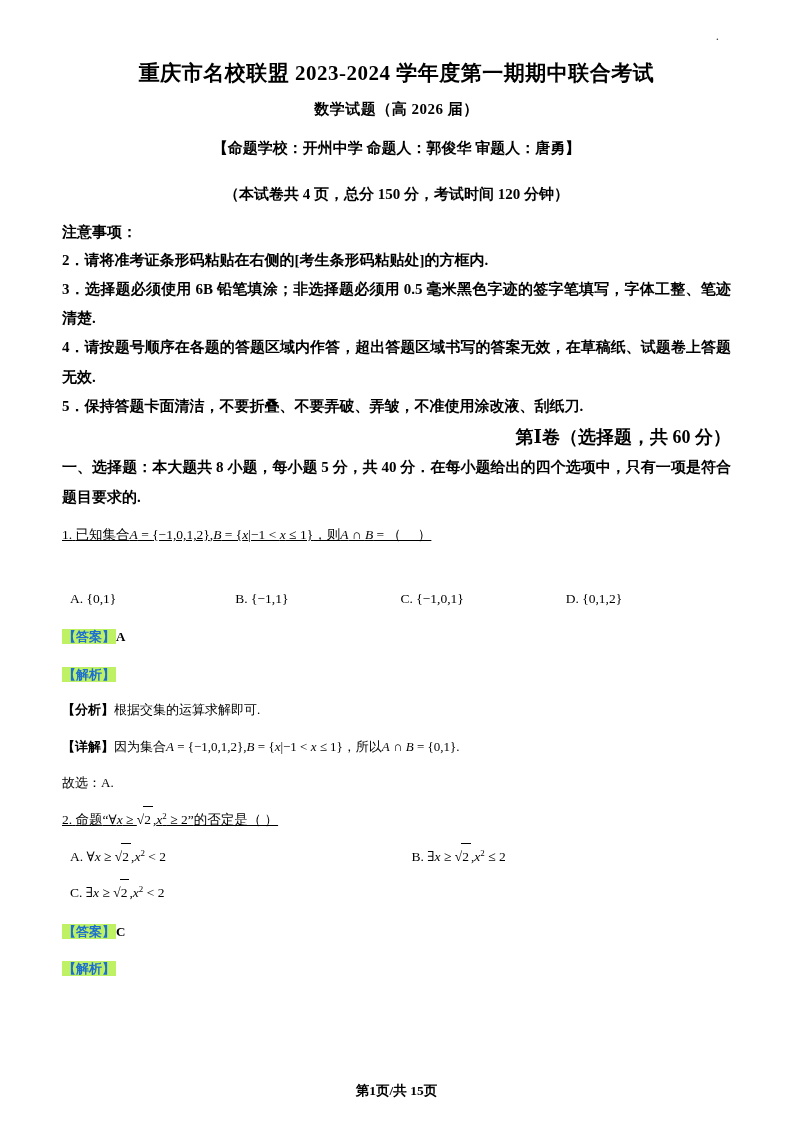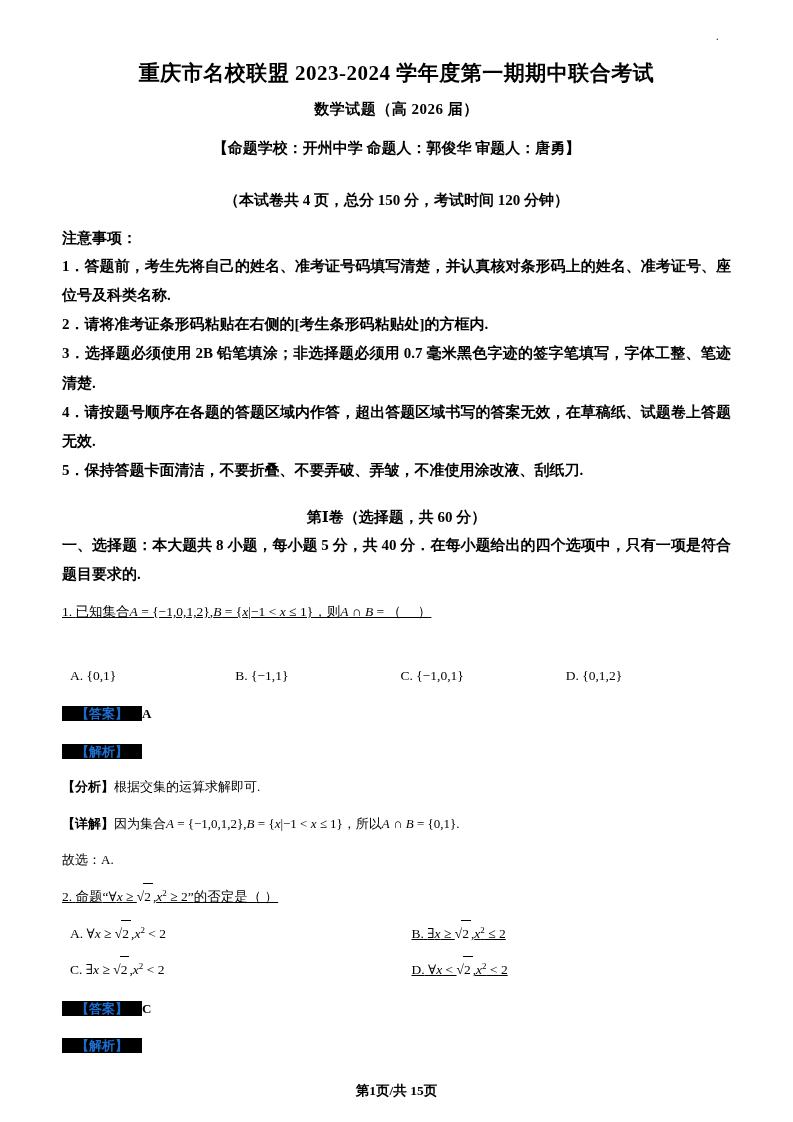--- a/index.html
+++ b/index.html
@@ -42,40 +42,40 @@
     text-align: center;
     font-size: 15px;
     font-weight: bold;
     margin-top: 16px;
     line-height: 1.6;
   }
   .subline2 {
     text-align: center;
     font-size: 15px;
     font-weight: bold;
-    margin-top: 28px;
+    margin-top: 22px;
     line-height: 1.6;
   }
   .notice-head {
     font-size: 15px;
     font-weight: bold;
     margin-top: 14px;
     line-height: 1.7;
   }
   .notice-item {
     font-size: 15px;
     font-weight: bold;
     line-height: 1.95;
     text-align: justify;
   }
   .section-center {
-    text-align: center;
-    font-size: 15px;
-    font-weight: bold;
-    margin-top: 18px;
+    text-align: right;
+    font-size: 18px;
+    font-weight: bold;
+    margin-top: 0;
     line-height: 1.8;
   }
   .part-head {
     font-size: 15px;
     font-weight: bold;
     line-height: 1.95;
     text-align: justify;
   }
   .q-line {
     font-size: 13.5px;
@@ -85,32 +85,32 @@
   }
   .opts {
     display: flex;
     font-size: 13.5px;
     margin-top: 10px;
     line-height: 1.9;
   }
   .opts.four > div { width: 25%; margin-top: 28px; }
   .opts.two > div { width: 50%; }
   .opts.two.indent > div:first-child { padding-left: 8px; }
-  .opts.two > div:nth-child(2) { padding-left: 22px; text-decoration: underline; }
+  .opts.two > div:nth-child(2) { padding-left: 22px; }
   .opts.four > div:first-child { padding-left: 8px; }
   .ans {
     color: #1c6fd0;
     font-size: 13px;
     font-weight: bold;
     margin-top: 14px;
     line-height: 1.8;
   }
   .ans .tag {
-    background: #000000;
-    padding: 0 14px;
+    background: #bef264;
+    padding: 0 1px;
   }
   .ans .val {
     color: #000000;
     font-weight: bold;
   }
   .exp {
     font-size: 13px;
     margin-top: 12px;
     line-height: 1.9;
   }
@@ -157,23 +157,22 @@
 
   <div class="dot-tr">.</div>
 
   <div class="title-1">重庆市名校联盟 2023-2024 学年度第一期期中联合考试</div>
   <div class="title-2">数学试题（高 2026 届）</div>
 
   <div class="subline">【命题学校：开州中学    命题人：郭俊华    审题人：唐勇】</div>
   <div class="subline2">（本试卷共 4 页，总分 150 分，考试时间 120 分钟）</div>
 
   <div class="notice-head">注意事项：</div>
-  <div class="notice-item">1．答题前，考生先将自己的姓名、准考证号码填写清楚，并认真核对条形码上的姓名、准考证号、座位号及科类名称.</div>
   <div class="notice-item">2．请将准考证条形码粘贴在右侧的[考生条形码粘贴处]的方框内.</div>
-  <div class="notice-item">3．选择题必须使用 2B 铅笔填涂；非选择题必须用 0.7 毫米黑色字迹的签字笔填写，字体工整、笔迹清楚.</div>
+  <div class="notice-item">3．选择题必须使用 6B 铅笔填涂；非选择题必须用 0.5 毫米黑色字迹的签字笔填写，字体工整、笔迹清楚.</div>
   <div class="notice-item">4．请按题号顺序在各题的答题区域内作答，超出答题区域书写的答案无效，在草稿纸、试题卷上答题无效.</div>
   <div class="notice-item">5．保持答题卡面清洁，不要折叠、不要弄破、弄皱，不准使用涂改液、刮纸刀.</div>
 
   <div class="section-center">第Ⅰ卷（选择题，共 60 分）</div>
   <div class="part-head">一、选择题：本大题共 8 小题，每小题 5 分，共 40 分．在每小题给出的四个选项中，只有一项是符合题目要求的.</div>
 
   <div class="q-line">
     <span>1.</span>
     <span>已知集合</span><span class="m nowrap">A</span><span class="up">&nbsp;=&nbsp;</span><span class="up nowrap">{−1,0,1,2}</span><span class="up">,</span><span class="m">B</span><span class="up">&nbsp;=&nbsp;{</span><span class="m">x</span><span class="up">|−1&nbsp;&lt;&nbsp;</span><span class="m">x</span><span class="up">&nbsp;≤&nbsp;1}</span><span class="up">，则</span><span class="m">A</span><span class="up">&nbsp;∩&nbsp;</span><span class="m">B</span><span class="up">&nbsp;=&nbsp;（&nbsp;&nbsp;&nbsp;&nbsp;&nbsp;）</span>
   </div>
@@ -207,21 +206,20 @@
     <span>命题</span><span class="up">“∀</span><span class="m">x</span><span class="up"> ≥ </span><span class="sqrt">√<span class="rad"><span class="up">2</span></span></span><span class="up">,</span><span class="m">x</span><sup>2</sup><span class="up"> ≥ 2”</span><span>的否定是（       ）</span>
   </div>
 
   <div class="opts two indent">
     <div><span>A.</span> <span class="up">∀</span><span class="m">x</span><span class="up"> ≥ </span><span class="sqrt">√<span class="rad"><span class="up">2</span></span></span><span class="up">,</span><span class="m">x</span><sup>2</sup><span class="up"> &lt; 2</span></div>
     <div><span>B.</span> <span class="up">∃</span><span class="m">x</span><span class="up"> ≥ </span><span class="sqrt">√<span class="rad"><span class="up">2</span></span></span><span class="up">,</span><span class="m">x</span><sup>2</sup><span class="up"> ≤ 2</span></div>
   </div>
 
   <div class="opts two indent">
     <div><span>C.</span> <span class="up">∃</span><span class="m">x</span><span class="up"> ≥ </span><span class="sqrt">√<span class="rad"><span class="up">2</span></span></span><span class="up">,</span><span class="m">x</span><sup>2</sup><span class="up"> &lt; 2</span></div>
-    <div><span>D.</span> <span class="up">∀</span><span class="m">x</span><span class="up"> &lt; </span><span class="sqrt">√<span class="rad"><span class="up">2</span></span></span><span class="up">,</span><span class="m">x</span><sup>2</sup><span class="up"> &lt; 2</span></div>
   </div>
 
   <div class="ans">
     <span class="tag">【答案】</span><span class="val">C</span>
   </div>
   <div class="ans">
     <span class="tag">【解析】</span>
   </div>
 
   <div class="footer">第1页/共 15页</div>

